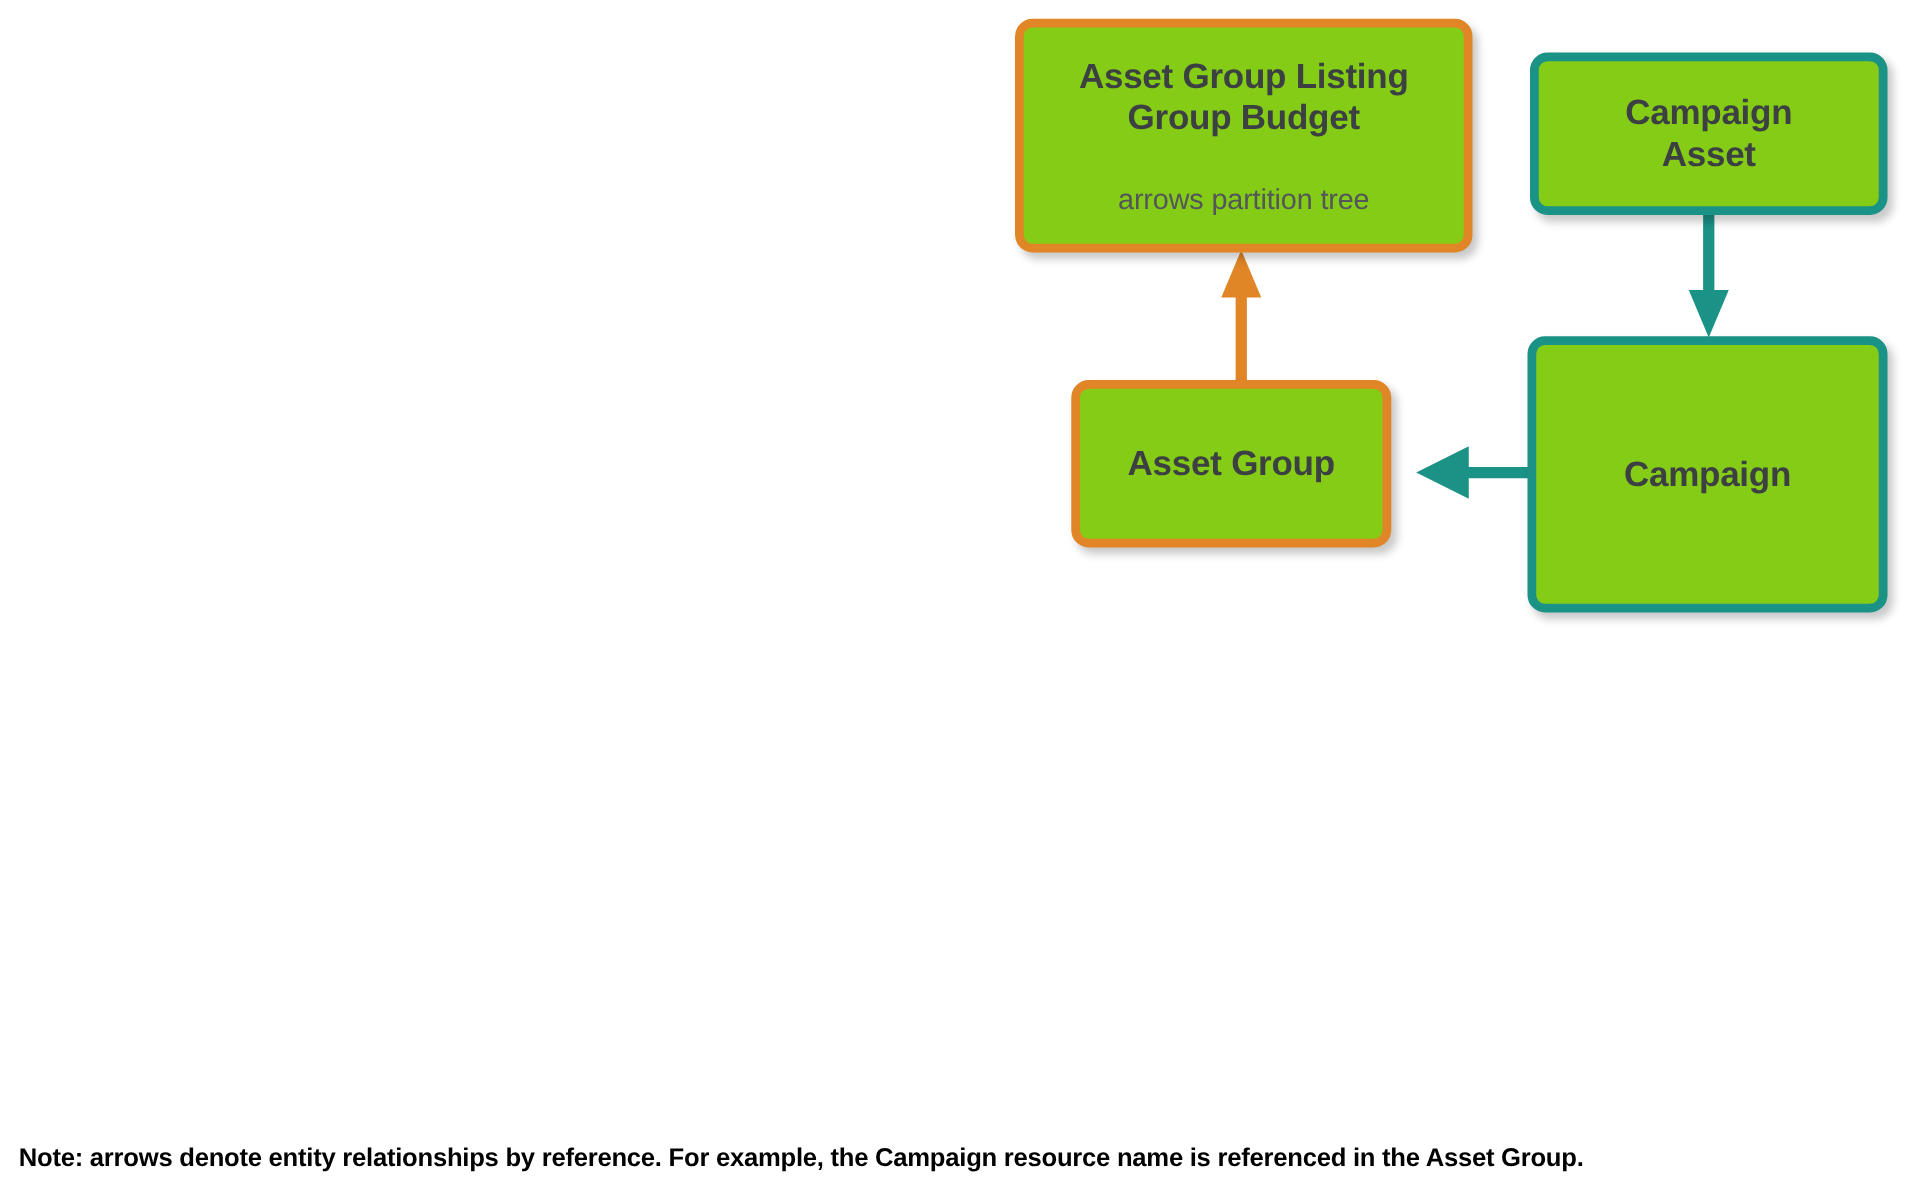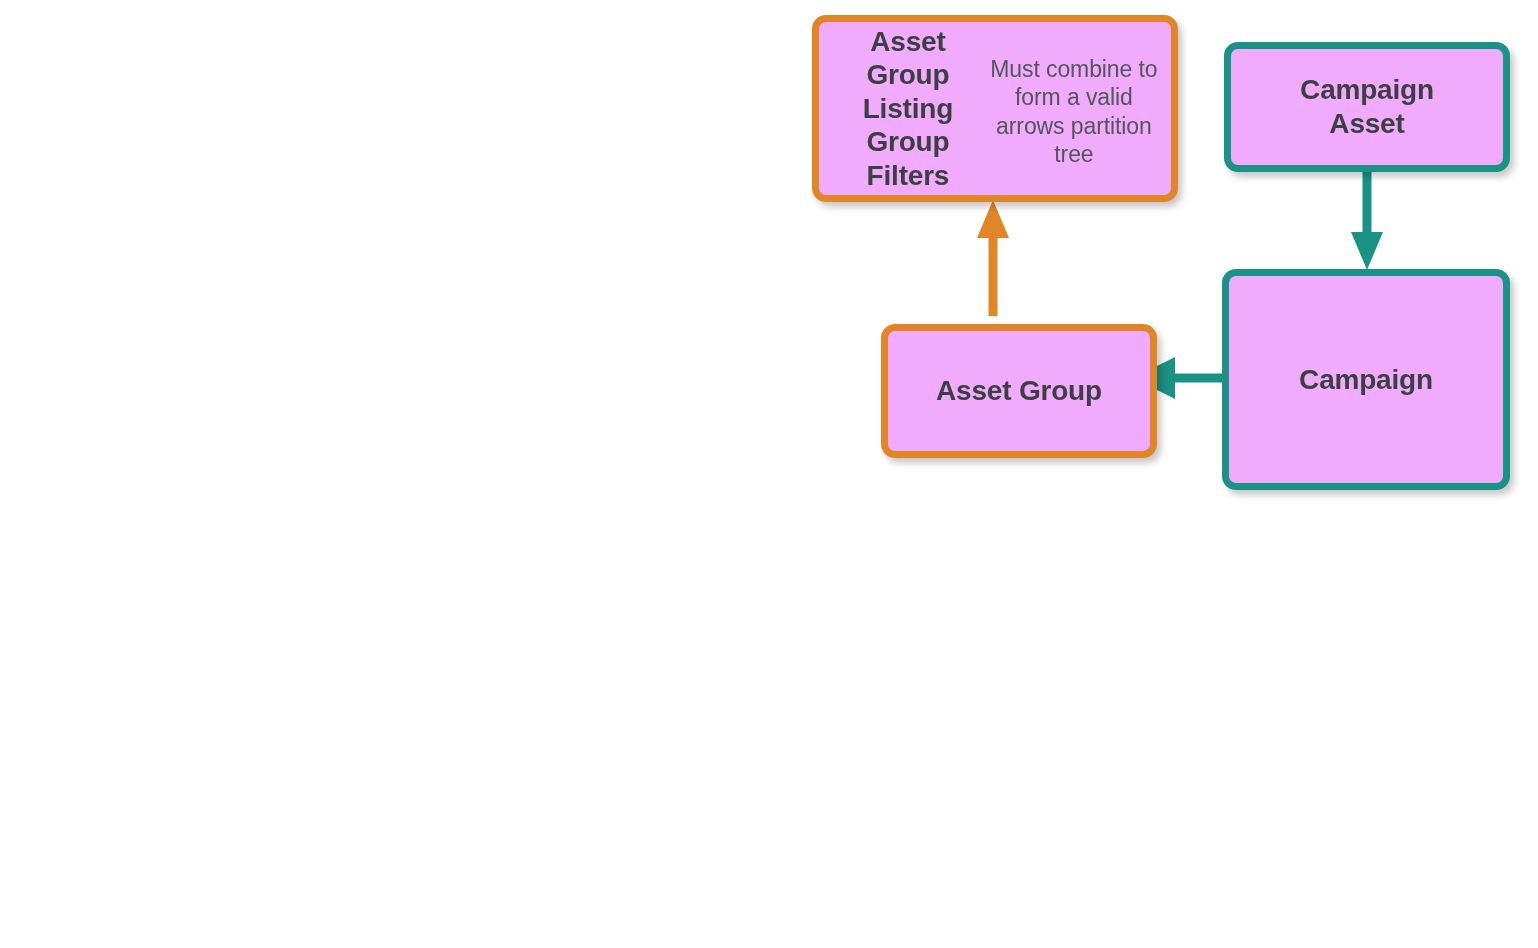--- a/index.html
+++ b/index.html
@@ -21,26 +21,26 @@
     position: absolute;
     left: 0; top: 0;
     width: 1538px;
     height: 948px;
   }
 
   
   .node {
     position: absolute;
     box-sizing: border-box;
-    background: #f0abfc;
+    background: #84cc16;
     border-style: solid;
     border-width: 7px;
     border-radius: 14px;
     display: flex;
-    flex-direction: row;
+    flex-direction: column;
     align-items: center;
     justify-content: center;
     text-align: center;
     box-shadow: 4px 5px 7px rgba(0,0,0,0.22);
     padding: 6px 10px;
   }
   .node.orange { border-color: #E18627; }
   .node.teal   { border-color: #1A9285; }
 
   .node-title {
@@ -62,22 +62,22 @@
   
   #node-aglgf {
     left: 812px;  top: 15px;
     width: 366px; height: 187px;
   }
   #node-campaign-budget {
     left: 1224px; top: 42px;
     width: 286px; height: 130px;
   }
   #node-asset-group {
-    left: 857px;  top: 324px;
-    width: 276px; height: 134px; margin-left: 24px;
+    left: 857px;  top: 304px;
+    width: 256px; height: 134px;
   }
   #node-campaign {
     left: 1222px; top: 269px;
     width: 288px; height: 221px;
   }
 
   
   #connectors {
     position: absolute;
     left: 0; top: 0;
@@ -115,30 +115,31 @@
       <polygon points="1367,270 1351,232 1383,232" fill="#1A9285"></polygon>
     </g>
 
     <g>
       <line x1="1224" y1="378" x2="1171" y2="378" stroke="#1A9285" stroke-width="9"></line>
       <polygon points="1133,378 1175,357 1175,399" fill="#1A9285"></polygon>
     </g>
   </svg>
 
   <div id="node-aglgf" class="node orange">
-    <div class="node-title"><span>Asset Group Listing</span><br><span>Group Filters</span></div>
-    <div class="node-desc"><span>Must combine to form a valid</span><br><span>arrows partition tree</span></div>
+    <div class="node-title"><span>Asset Group Listing</span><br><span>Group Budget</span></div>
+    <div class="node-desc"><br><span>arrows partition tree</span></div>
   </div>
 
   <div id="node-campaign-budget" class="node teal">
     <div class="node-title"><span>Campaign</span><br><span>Asset</span></div>
   </div>
 
   <div id="node-asset-group" class="node orange">
     <div class="node-title">Asset Group</div>
   </div>
 
   <div id="node-campaign" class="node teal">
     <div class="node-title">Campaign</div>
   </div>
 
+  <div id="note">Note: arrows denote entity relationships by reference. For example, the Campaign resource name is referenced in the Asset Group.</div>
 
 </div>
 
 </body></html>

